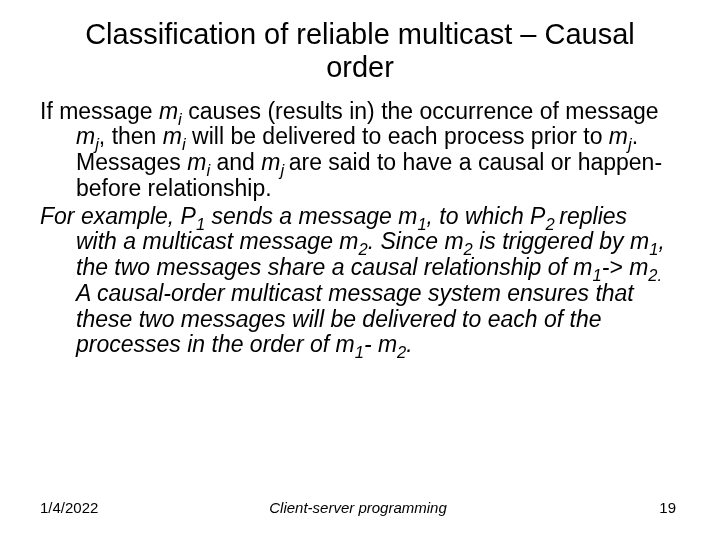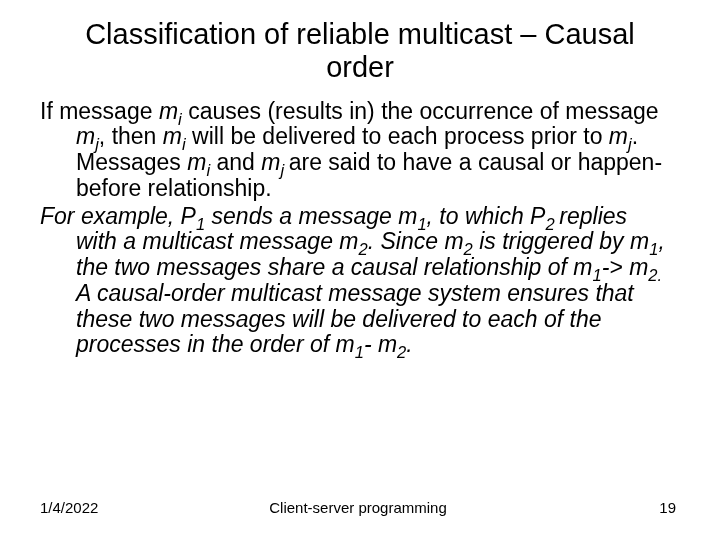--- a/index.html
+++ b/index.html
@@ -43,20 +43,21 @@
     bottom: 24px;
     font-size: 15px;
     display: flex;
     justify-content: center;
     align-items: flex-end;
   }
   .footer .center {
     position: absolute;
     left: 0; right: 0;
     text-align: center;
+    font-style: italic;
   }
   .footer .right { margin-left: auto; }
 </style>
 </head>
 <body>
 
 <div class="slide">
 
   <h1 class="title">Classification of reliable multicast – Causal order</h1>
 

